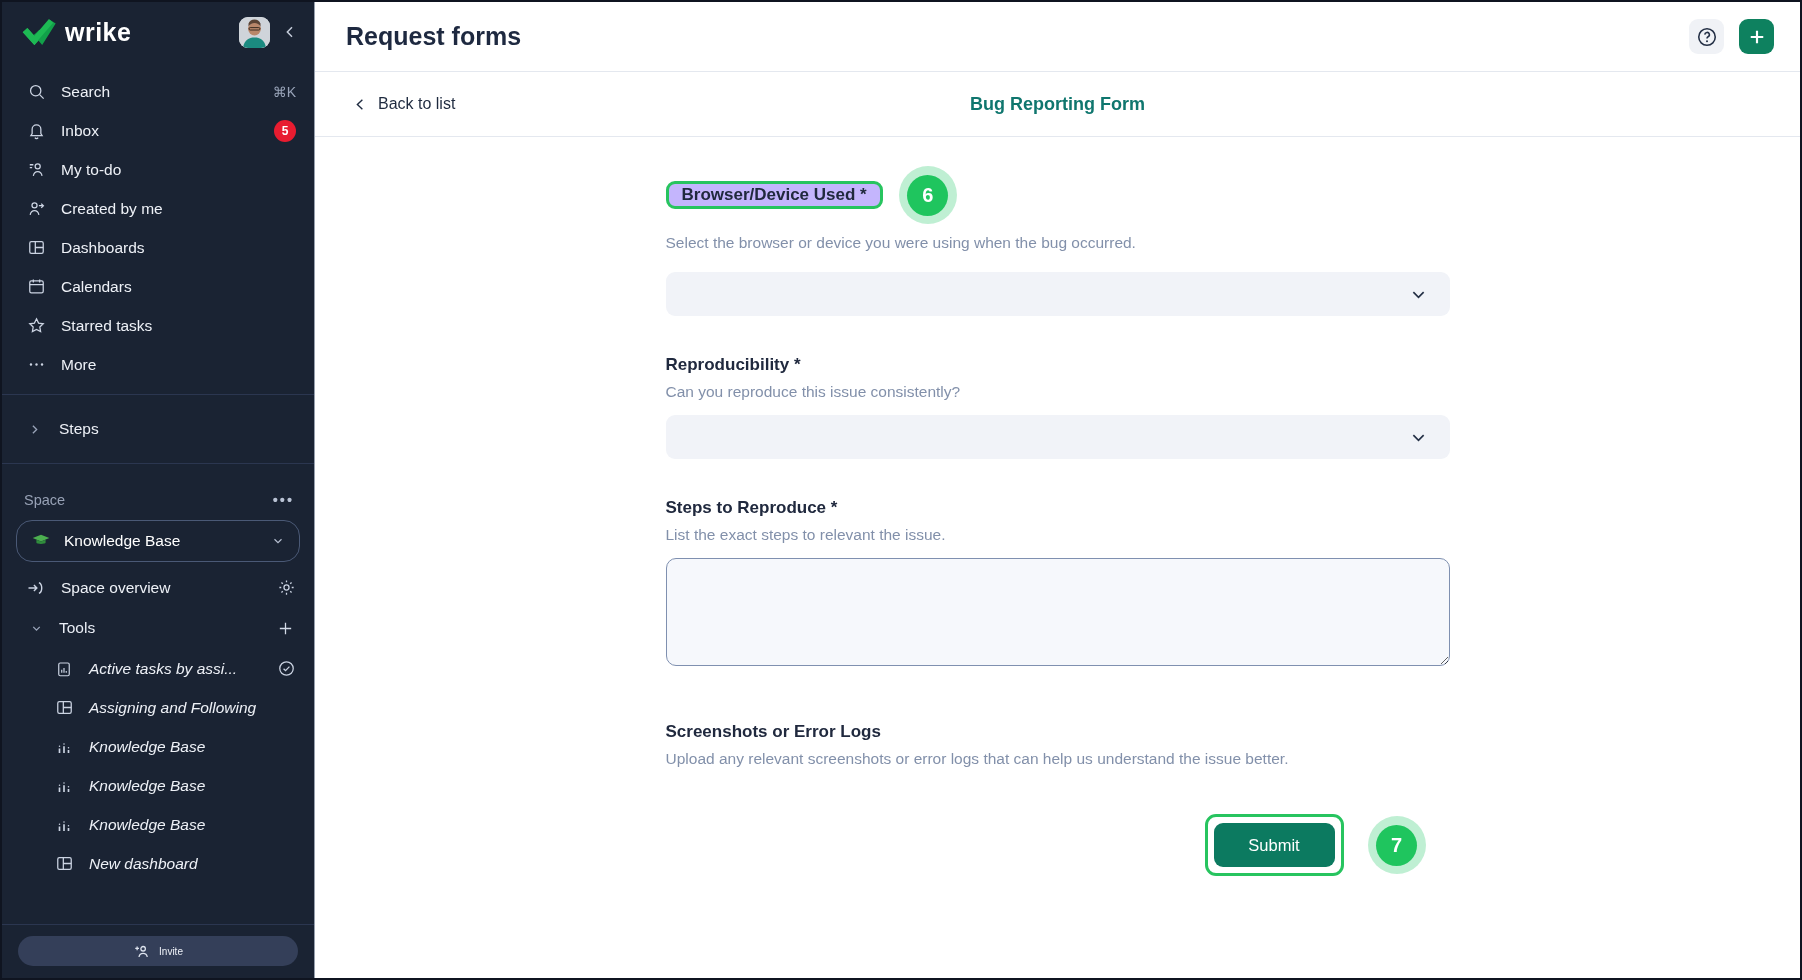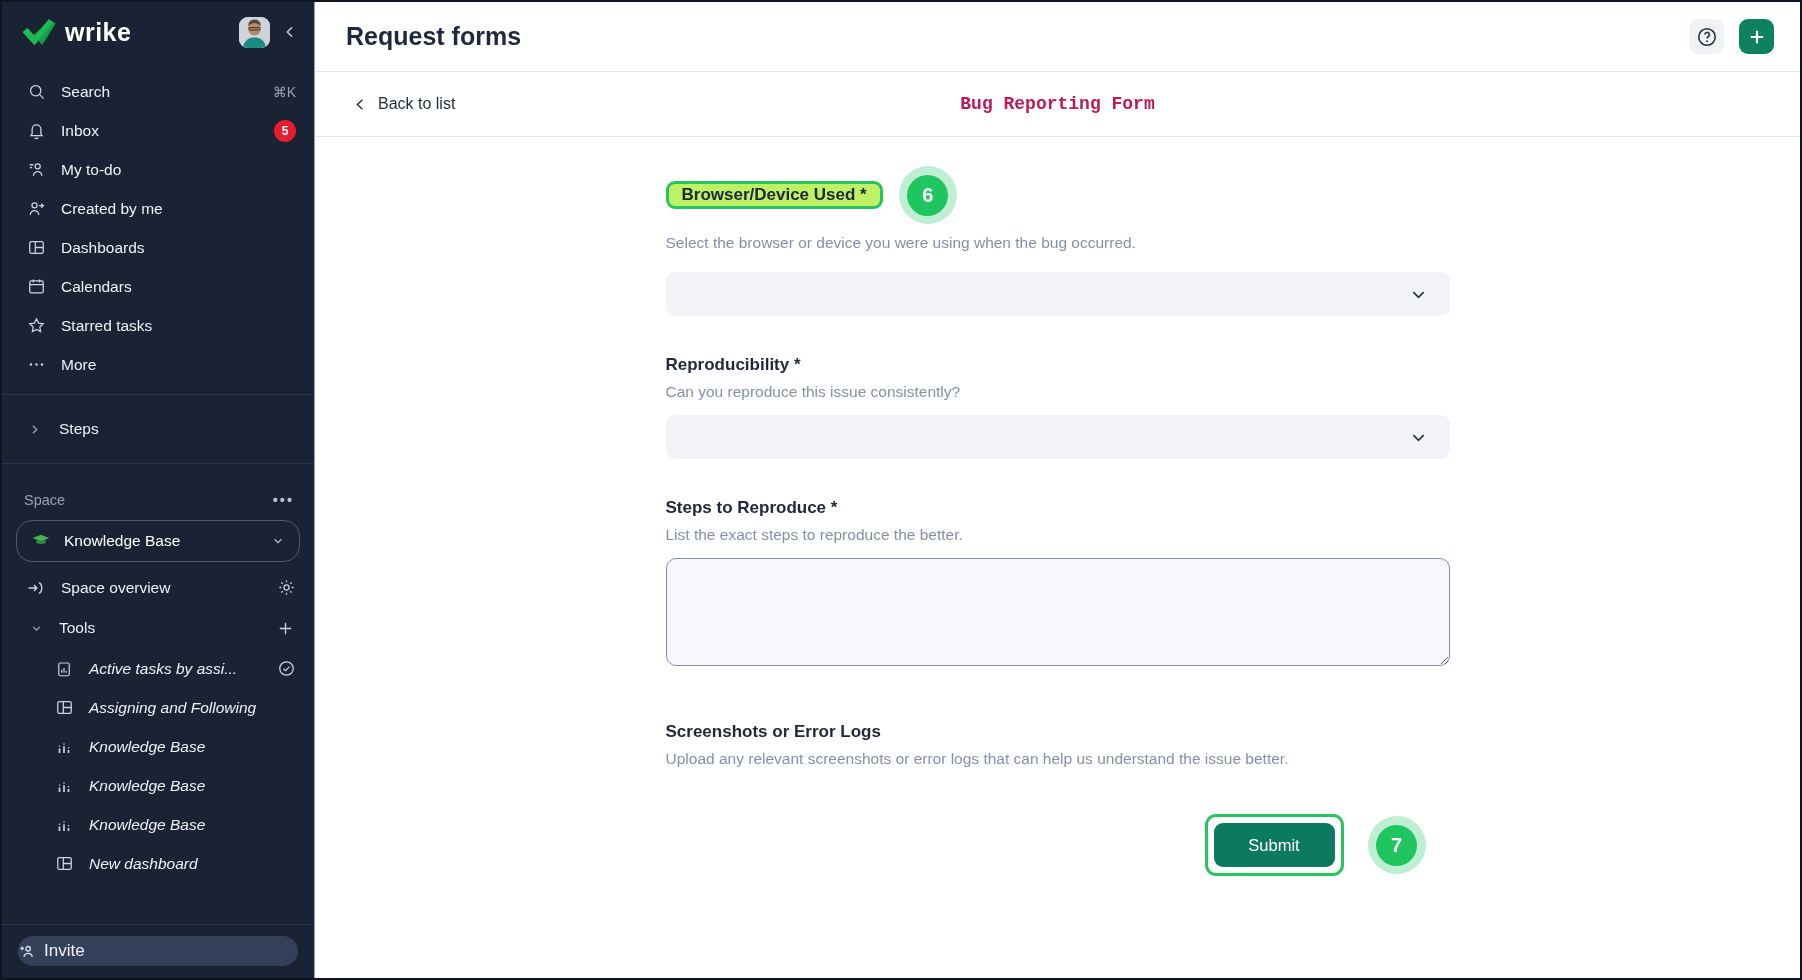--- a/index.html
+++ b/index.html
@@ -55,21 +55,21 @@
   }
   .tools-plus { margin-left:auto; cursor:pointer; display:flex; }
   .tool-item { padding-left:52px;font-style:italic; }
   .tool-item .trail { margin-left:auto; display:flex; }
   .clipped-row { height:14px; overflow:hidden; opacity:.55; }
   .side-bottom {
     margin-top:auto; border-top:1px solid #2b3650; padding:11px 16px 12px 16px;
   }
   .invite-btn {
     height:30px; border-radius:15px; background:#343f59; display:flex;
-    align-items:center; justify-content:flex-start; gap:8px; font-size:17px;
+    align-items:center; justify-content:center; gap:8px; font-size:10px;
     color:#eef1f7; cursor:pointer;
   }
   .sicon { display:flex; width:20px; justify-content:center; flex:none; color:#ccd4e3; }
 
   
   .main { flex:1; display:flex; flex-direction:column; background:#fff; min-width:0; }
   .main-header {
     height:70px; display:flex; align-items:center; padding:0 26px 0 31px;
     border-bottom:1px solid #e4e8ef;
   }
@@ -85,31 +85,31 @@
   }
   .subheader {
     height:65px; border-bottom:1px solid #e4e8ef; position:relative;
     display:flex; align-items:center;
   }
   .back-link {
     position:absolute; left:38px; display:flex; align-items:center; gap:10px;
     font-size:16px; color:#1e2a3f; cursor:pointer;
   }
   .form-title {
-    margin:0 auto; font-size:18px; font-weight:bold; color:#be185d;font-family:Liberation Mono, monospace;
+    margin:0 auto; font-size:18px; font-weight:bold; color:#0f766e;
   }
   .form-scroll { flex:1; overflow:hidden; }
   .form-col { width:784px; margin:0 auto; padding-top:29px; }
 
   .field-label { font-size:17px; font-weight:600; color:#20293e; }
   .field-desc { font-size:15.5px; color:#8290aa; margin-top:10px; }
   .label-row { display:flex; align-items:center; }
   .hl-box {
     border:3px solid var(--annotation-green,#27c45f); border-radius:9px;
-    padding:1px 13px; background:#bef264;
+    padding:1px 13px; background:#c4b5fd;
   }
   .badge-halo {
     width:58px; height:58px; border-radius:50%; margin-left:16px;
     background:rgba(87,212,139,.38); display:flex; align-items:center; justify-content:center;
     flex:none;
   }
   .num-badge {
     width:41px; height:41px; border-radius:50%; background:#1fc55e; color:#fff;
     font-size:20px; font-weight:bold; display:flex; align-items:center; justify-content:center;
   }
@@ -479,21 +479,21 @@
             <span class="chev">
               <svg width="19" height="19" viewBox="0 0 24 24">
                   <path d="M5.5 9l6.5 6.5L18.5 9" stroke="#232f45" stroke-width="2.1" fill="none"></path>
                 </svg>
             </span>
           </div>
         </div>
 
         <div class="fgap">
           <div class="field-label">Steps to Reproduce *</div>
-          <div class="field-desc" style="margin-top:8px;">List the exact steps to reproduce the better.</div>
+          <div class="field-desc" style="margin-top:8px;">List the exact steps to relevant the issue.</div>
           <textarea class="steps-textarea" style=""></textarea>
         </div>
 
         <div style="margin-top:56px;">
           <div class="field-label">Screenshots or Error Logs</div>
           <div class="field-desc" style="margin-top:8px;">Upload any relevant screenshots or error logs that can help us understand the issue better.</div>
         </div>
 
         <div class="submit-row">
           <div class="submit-hl">

